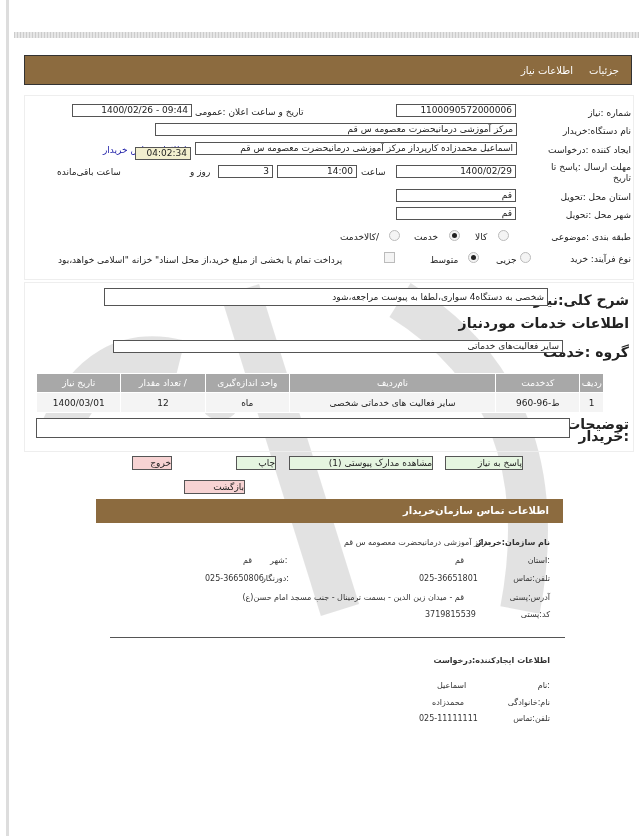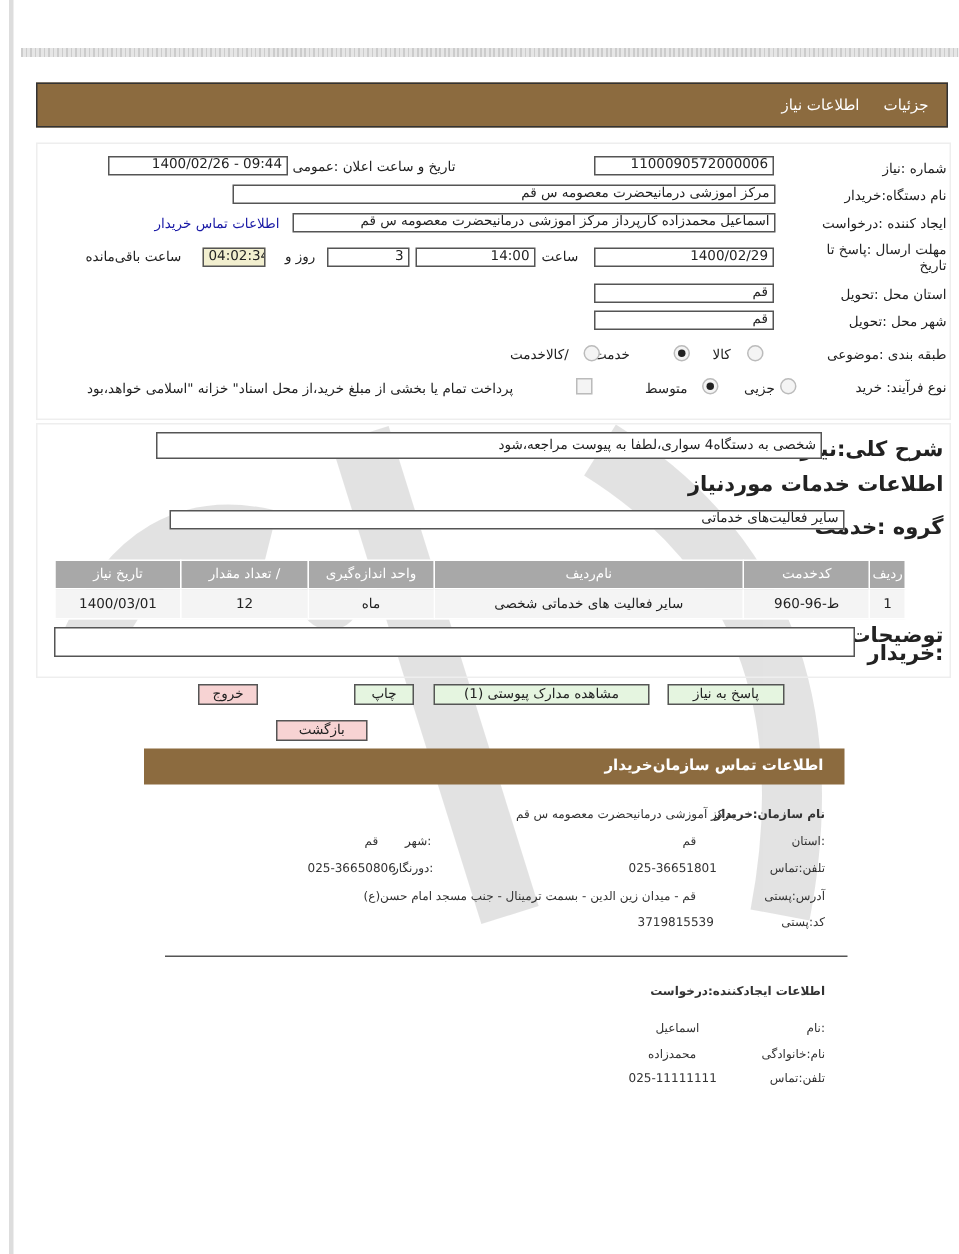--- a/index.html
+++ b/index.html
@@ -18,21 +18,21 @@
   .box.ltr { direction:ltr; text-align:right; }
   .hl { background:#f2efcf; }
   .link { color:#1a1aa6; position:absolute; font-size:9px; white-space:nowrap; }
   .radio { position:absolute; width:11px; height:11px; border-radius:50%; border:1px solid #bbb; background:#f4f4f4; box-sizing:border-box; }
   .radio.on::after { content:""; position:absolute; left:2px; top:2px; width:5px; height:5px; border-radius:50%; background:#222; }
   .check { position:absolute; width:11px; height:11px; border:1px solid #bbb; background:#f4f4f4; box-sizing:border-box; }
   .bold { font-weight:bold; font-size:14px; }
   table.grid { position:absolute; left:36px; top:373px; width:568px; border-collapse:collapse; font-size:9px; }
   table.grid th { background:#a8a8a8; color:#fff; font-weight:normal; height:16px; border:1px solid #fff; }
   table.grid td { background:#f4f4f4; height:17px; text-align:center; border:1px solid #fff; }
-  .btn { position:absolute; height:14px; border:1px solid #555; box-sizing:border-box; font-size:9px; line-height:12px; text-align:center; }
+  .btn { position:absolute; height:14px; border:1px solid #555; box-sizing:border-box; font-size:9px; line-height:12px; text-align:right; }
   .btn.green { background:#e5f5e0; }
   .btn.pink { background:#f7d3d3; }
   .sec-header { position:absolute; left:96px; top:499px; width:467px; height:24px; background:#8c6b3f;
                 color:#fff; font-weight:bold; font-size:10px; line-height:24px; padding-right:14px; box-sizing:border-box; }
   .info { position:absolute; font-size:8px; color:#333; white-space:nowrap; }
   .hr { position:absolute; left:110px; top:637px; width:455px; height:1px; background:#555; }
   .watermark { position:absolute; left:40px; top:280px; width:520px; height:340px; pointer-events:none; opacity:0.18; }
 </style>
 </head>
 <body>
@@ -65,33 +65,33 @@
 <span class="lbl" style="right:8px;top:145px;">ایجاد کننده :درخواست</span>
 <div class="box" style="left:195px;top:142px;width:322px;">اسماعیل محمدزاده کارپرداز مرکز آموزشی درمانیحضرت معصومه س  قم</div>
 <span class="link" style="left:103px;top:145px;">اطلاعات تماس خریدار</span>
 
 <span class="lbl" style="right:8px;top:162px;width:100px;white-space:normal;line-height:11px;">مهلت ارسال :پاسخ تا تاریخ</span>
 <div class="box ltr" style="left:396px;top:165px;width:120px;">1400/02/29</div>
 <span class="lbl" style="left:361px;top:167px;">ساعت</span>
 <div class="box ltr" style="left:277px;top:165px;width:80px;">14:00</div>
 <div class="box ltr" style="left:218px;top:165px;width:55px;">3</div>
 <span class="lbl" style="left:190px;top:167px;">روز و</span>
-<div class="box ltr hl" style="left:135px;top:165px;width:42px;">04:02:34</div>
+<div class="box ltr hl" style="left:135px;top:147px;width:56px;">04:02:34</div>
 <span class="lbl" style="left:57px;top:167px;">ساعت باقی‌مانده</span>
 
 <span class="lbl" style="right:8px;top:192px;">استان محل :تحویل</span>
 <div class="box" style="left:396px;top:189px;width:120px;">قم</div>
 <span class="lbl" style="right:8px;top:210px;">شهر محل :تحویل</span>
 <div class="box" style="left:396px;top:207px;width:120px;">قم</div>
 
 <span class="lbl" style="right:8px;top:232px;text-align:right;">طبقه بندی :موضوعی</span>
 <div class="radio" style="left:498px;top:230px;"></div>
 <span class="lbl" style="left:475px;top:232px;">کالا</span>
 <div class="radio on" style="left:449px;top:230px;"></div>
-<span class="lbl" style="left:396px;top:232px;">خدمت</span>
+<span class="lbl" style="left:414px;top:232px;">خدمت</span>
 <div class="radio" style="left:389px;top:230px;"></div>
 <span class="lbl" style="left:340px;top:232px;">/کالاخدمت</span>
 
 <span class="lbl" style="right:8px;top:254px;">نوع فرآیند: خرید</span>
 <div class="radio" style="left:520px;top:252px;"></div>
 <span class="lbl" style="left:496px;top:255px;">جزیی</span>
 <div class="radio on" style="left:468px;top:252px;"></div>
 <span class="lbl" style="left:430px;top:255px;">متوسط</span>
 <div class="check" style="left:384px;top:252px;"></div>
 <span class="lbl" style="left:58px;top:255px;">پرداخت تمام یا بخشی از مبلغ خرید،از محل اسناد" خزانه "اسلامی خواهد،بود</span>

